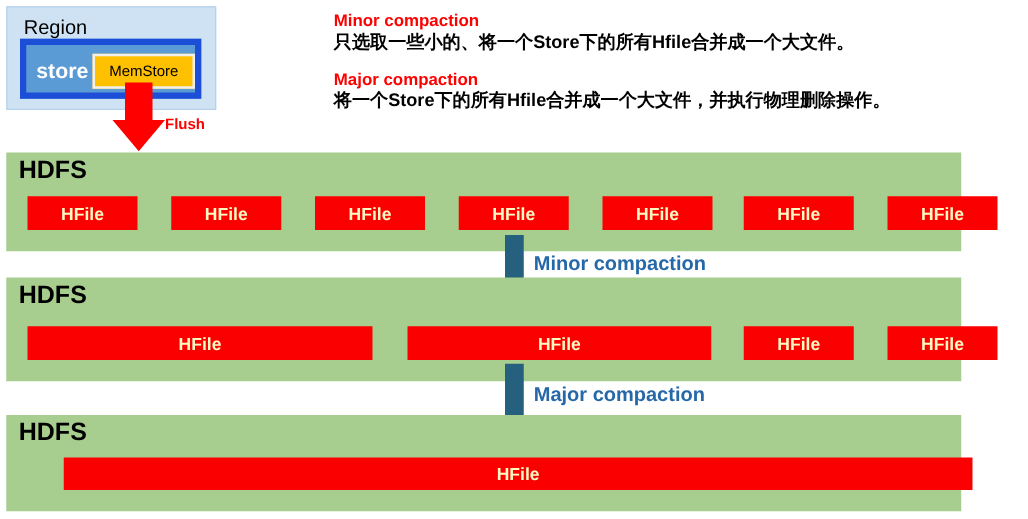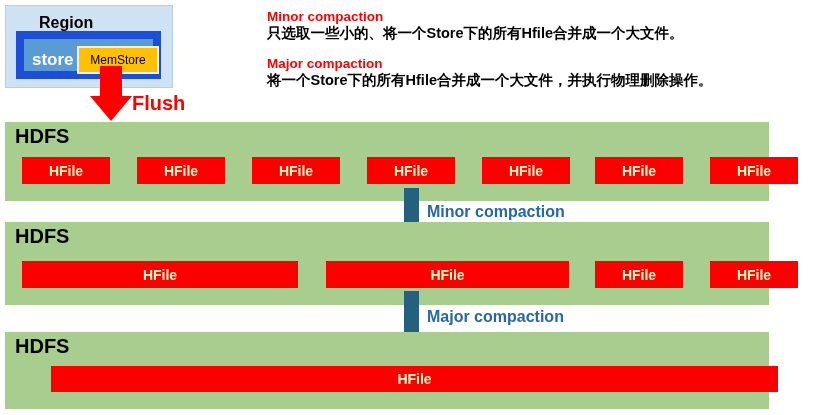--- a/index.html
+++ b/index.html
@@ -12,25 +12,25 @@
     font-family: "Liberation Sans", "DejaVu Sans", sans-serif;
   }
 
   
   .region-box {
     position: absolute; left: 5px; top: 5px; width: 168px; height: 83px;
     background: #cfe2f3; border: 1px solid #b5d1ea; box-sizing: border-box;
   }
   .region-label {
     position: absolute; left: 13px; top: 8px;
-    font-size: 16px; font-weight: bold; color: #000; margin-left: 20px;
+    font-size: 16px; font-weight: normal; color: #000;
   }
   .store-box {
     position: absolute; left: 10px; top: 25px; width: 145px; height: 48px;
-    background: #5b9bd5; border: 8px solid #1d4ed8; box-sizing: border-box;
+    background: #5b9bd5; border: 5px solid #1d4ed8; box-sizing: border-box;
   }
   .store-label {
     position: absolute; left: 8px; top: 11px;
     font-size: 17px; font-weight: bold; color: #ffffff;
   }
   .memstore-box {
     position: absolute; left: 53px; top: 7px; width: 82px; height: 28px;
     background: #ffc000; border: 2px solid #f0f0f0; box-sizing: border-box;
     display: flex; align-items: center; justify-content: center;
     font-size: 12px; font-weight: normal; color: #000;
@@ -42,21 +42,21 @@
     background: #ff0000;
   }
   .flush-head {
     position: absolute; left: 90px; top: 96px; width: 0; height: 0;
     border-left: 21px solid transparent;
     border-right: 21px solid transparent;
     border-top: 25px solid #ff0000;
   }
   .flush-label {
     position: absolute; left: 132px; top: 92px;
-    font-size: 20px; font-weight: bold; color: #ff0000;
+    font-size: 12px; font-weight: bold; color: #ff0000;
   }
 
   
   .lg-title {
     position: absolute; left: 267px;
     font-size: 13.5px; font-weight: bold; color: #ff0000;
   }
   .lg-desc {
     position: absolute; left: 267px;
     font-size: 14.5px; font-weight: bold; color: #000000;

